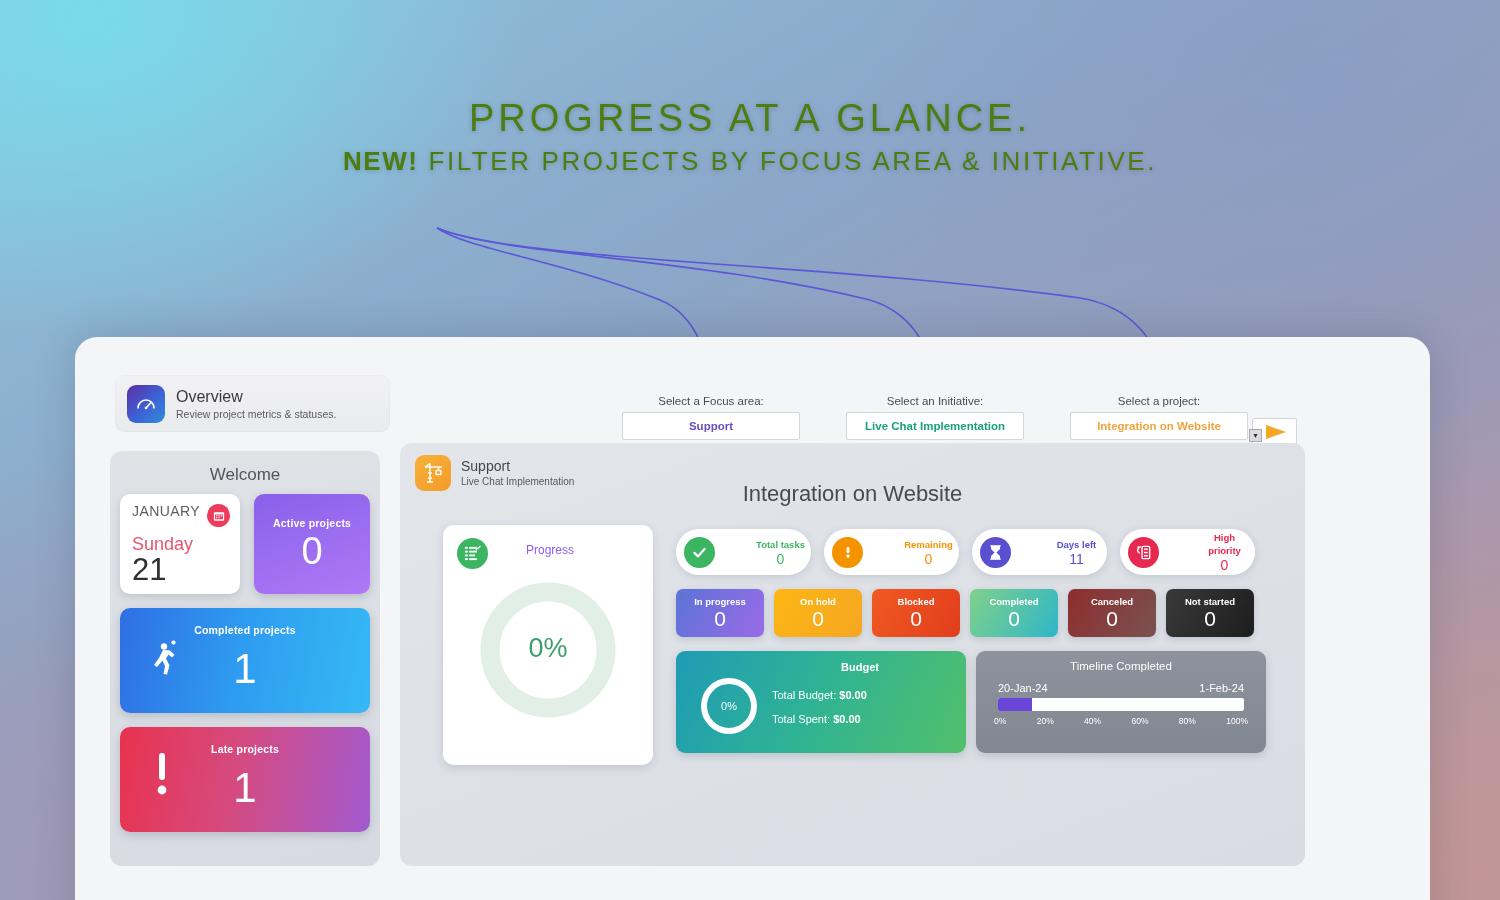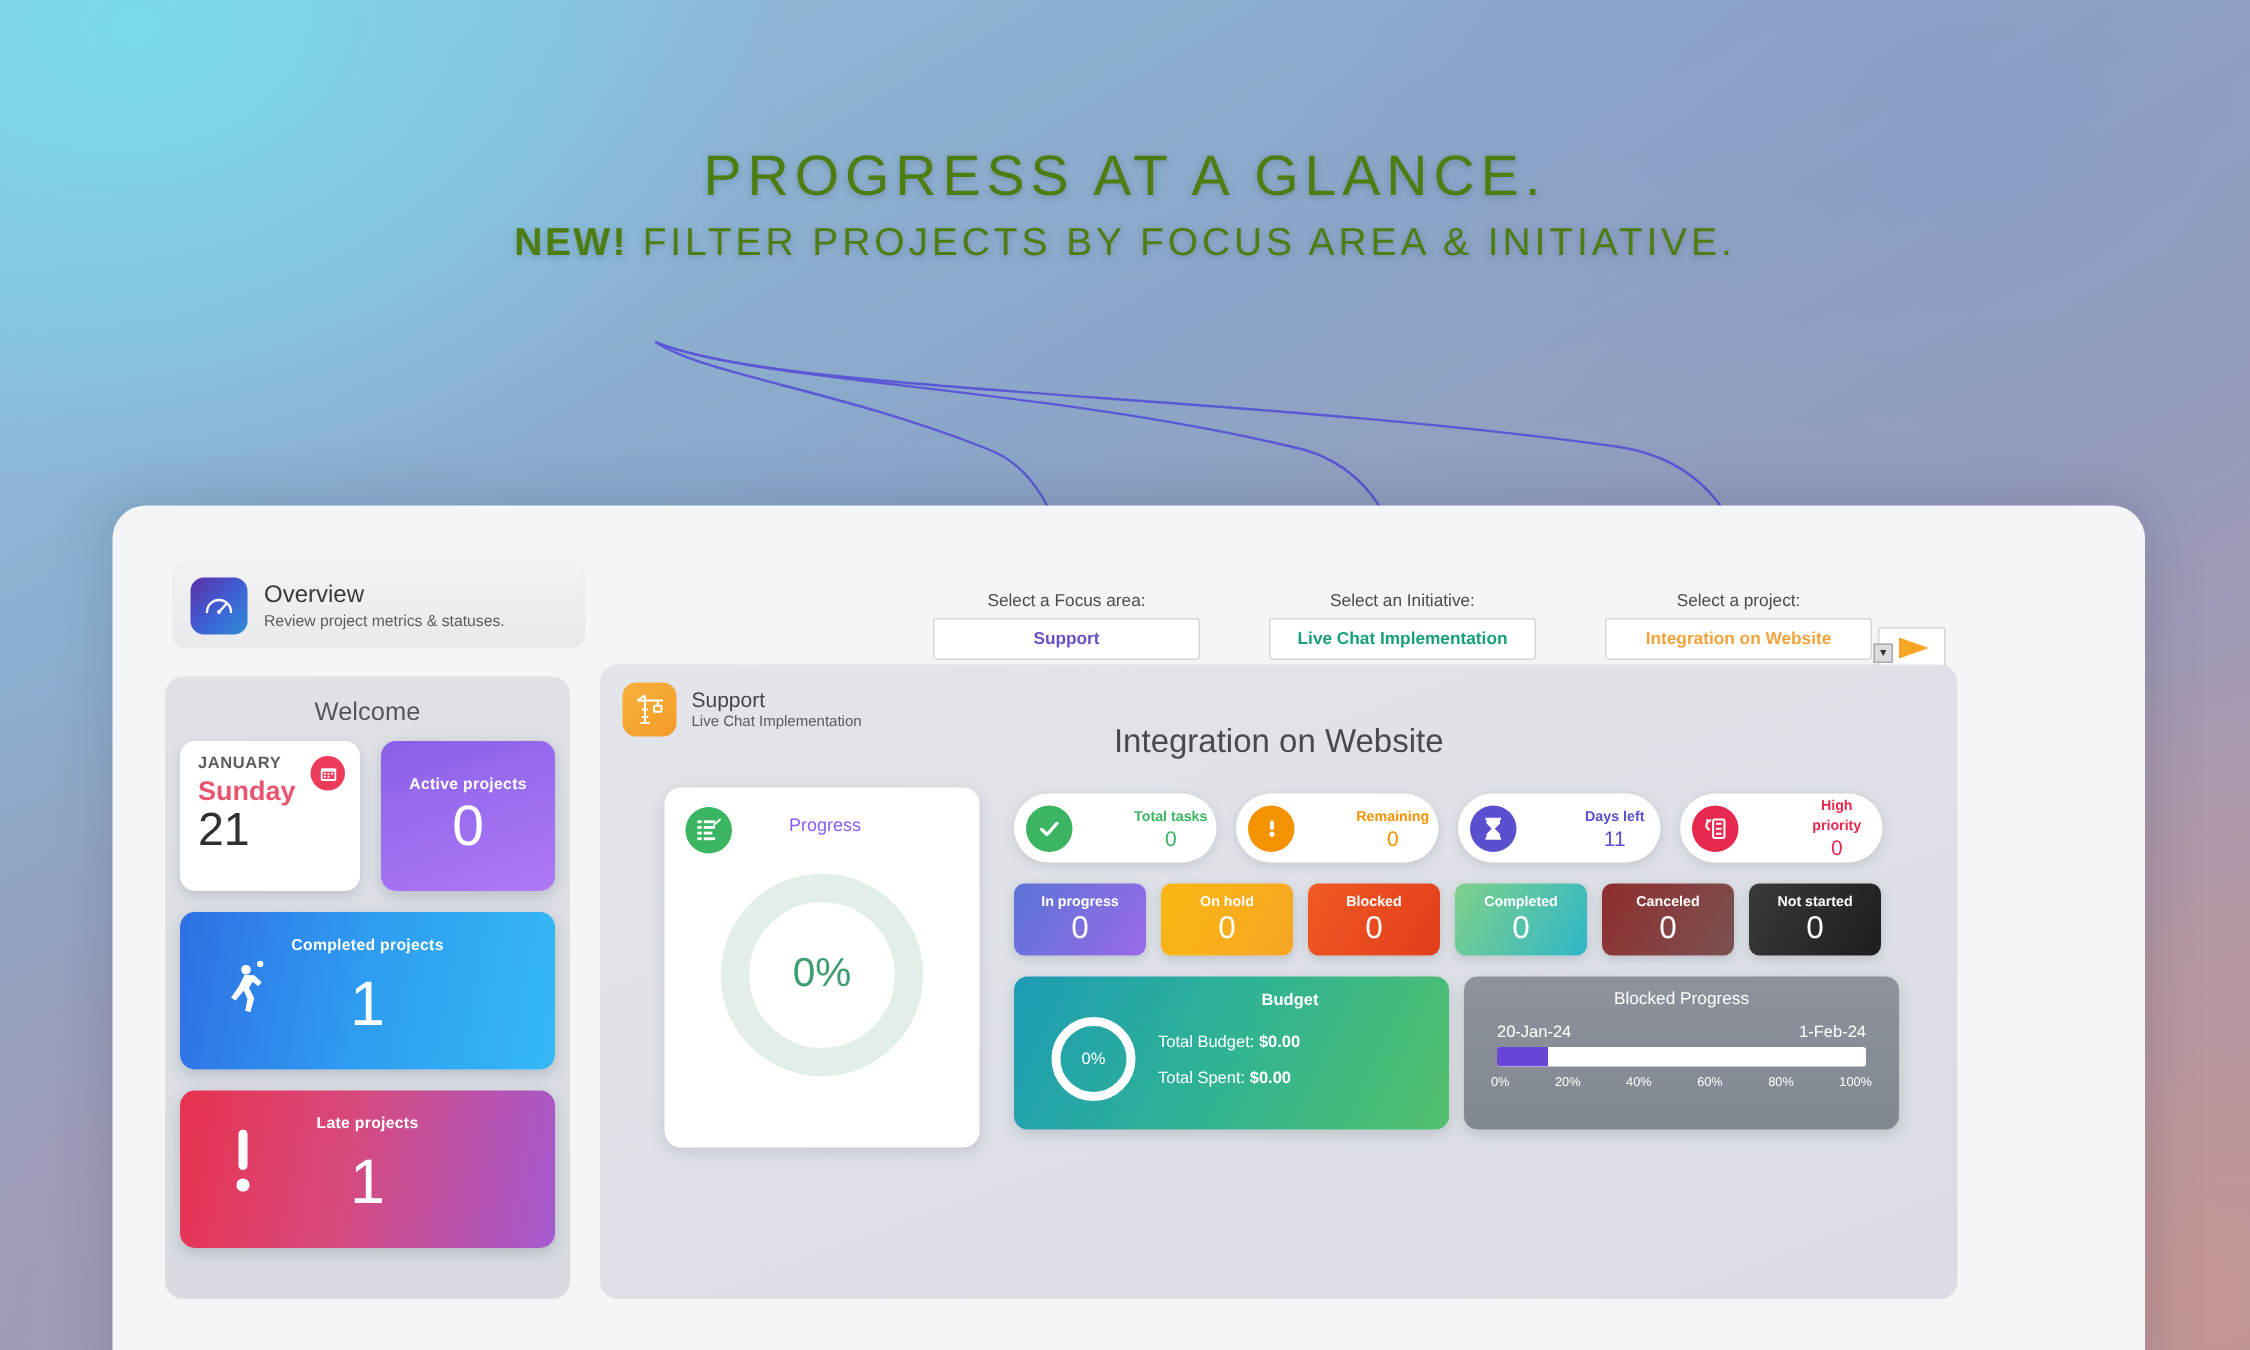--- a/index.html
+++ b/index.html
@@ -69,22 +69,22 @@
 
   
   .left-panel { position:absolute; left:35px; top:114px; width:270px; height:415px;
                 background:linear-gradient(165deg,#dfe2e7 0%, #d7dbe1 100%);
                 border-radius:12px; padding:8px 10px; }
   .welcome-title { text-align:center; font-size:17px; color:#55565a; font-weight:300;
                    padding:6px 0 9px; }
   .row1 { display:flex; gap:14px; }
   .cal-card { width:130px; height:100px; background:#fff; border-radius:10px;
               box-shadow:0 3px 8px rgba(60,70,90,.18); padding:9px 12px; position:relative; }
-  .cal-month { font-size:11px; color:#5d5d61; letter-spacing:.4px;font-weight:bold; }
-  .cal-day { font-size:18px; color:#e8556e; font-weight:700; line-height:22px; margin-top:1px;}
+  .cal-month { font-size:14px; color:#5d5d61; letter-spacing:.4px; }
+  .cal-day { font-size:18px; color:#e8556e; font-weight:400; line-height:22px; margin-top:14px;}
   .cal-date { font-size:31px; color:#2f3032; font-weight:300; line-height:32px; margin-top:-1px;}
   .cal-badge { position:absolute; right:10px; top:10px; width:23px; height:23px; border-radius:50%;
                background:#ec3b5b; display:flex; align-items:center; justify-content:center; }
   .tile { border-radius:10px; box-shadow:0 3px 9px rgba(60,70,90,.22);
           display:flex; flex-direction:column; align-items:center; justify-content:center; color:#fff; }
   .tile .t-lbl { font-size:10.5px; font-weight:bold; letter-spacing:.2px; }
   .tile .t-val { font-size:38px; font-weight:300; line-height:42px; margin-top:1px;}
   .tile-active { width:128px; height:100px;
     background:linear-gradient(160deg,#8a5fe8 0%, #9a6cf0 45%, #b078f5 100%); }
   .tile-wide { width:100%; height:105px; margin-top:14px; position:relative; }
@@ -399,21 +399,21 @@
       <div class="bud-title">Budget</div>
       <svg class="bud-ring" width="62" height="62" viewBox="0 0 62 62">
         <circle cx="31" cy="31" r="25" fill="none" stroke="#fff" stroke-width="6"></circle>
       </svg>
       <div class="bud-ring-val">0%</div>
       <div class="bud-line bl1"><span>Total Budget:</span> <b>$0.00</b></div>
       <div class="bud-line bl2"><span>Total Spent:</span> <b>$0.00</b></div>
     </div>
 
     <div class="timeline">
-      <div class="tl-title">Blocked Progress</div>
+      <div class="tl-title">Timeline Completed</div>
       <div class="tl-dates">
         <span>20-Jan-24</span>
         <span>1-Feb-24</span>
       </div>
       <div class="tl-bar">
         <div class="tl-fill" style="width:14%;"></div>
       </div>
       <div class="tl-ticks">
         <span>0%</span>
         <span>20%</span>

